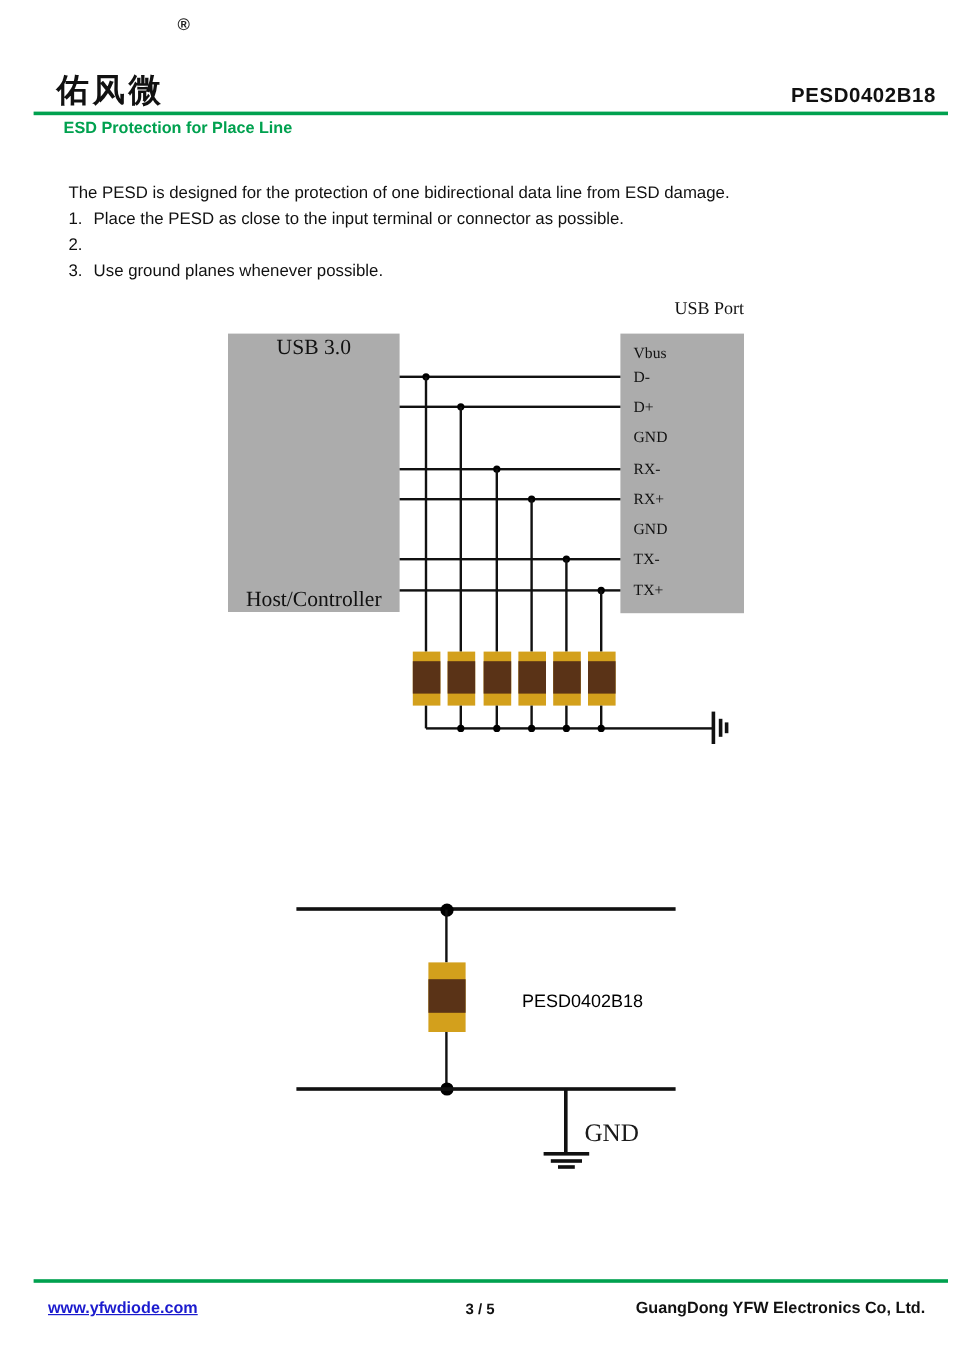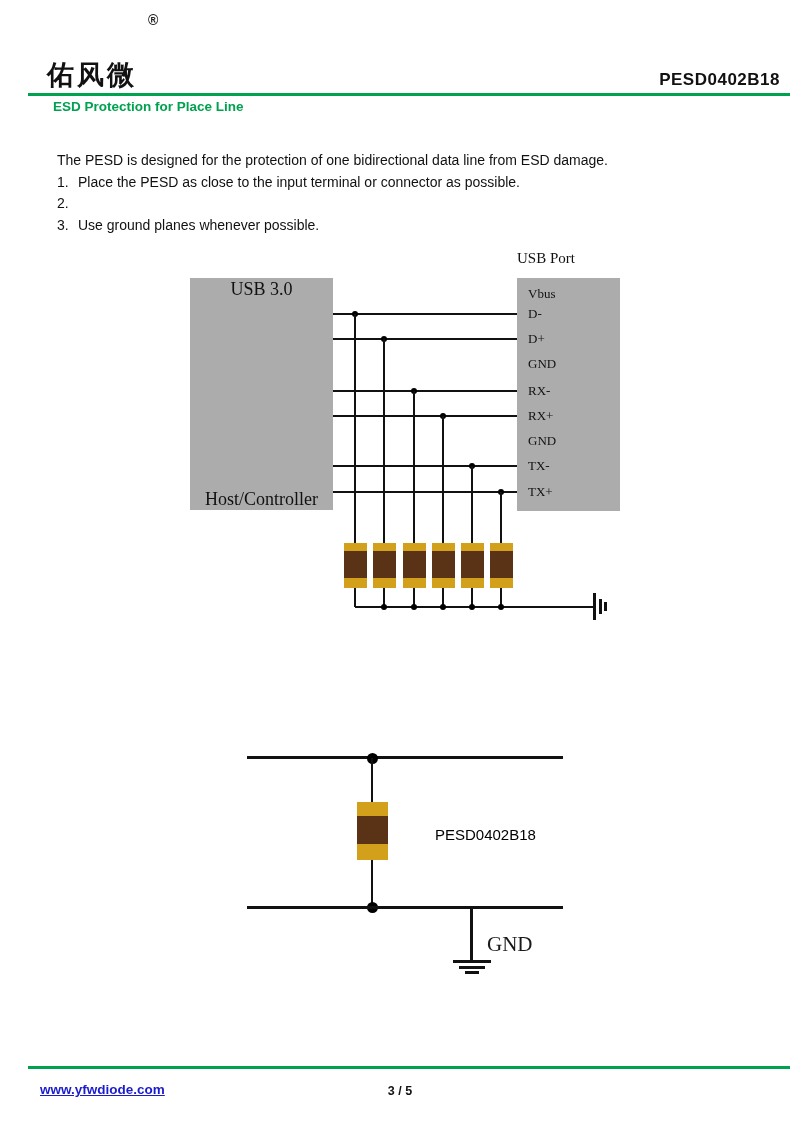--- a/index.html
+++ b/index.html
@@ -32,21 +32,21 @@
   .intro-item{display:flex;}
   .intro-item .num{width:21px;flex:0 0 21px;}
 
   
   .gray-box{position:absolute;background:var(--box-gray);}
   .wire{position:absolute;background:var(--wire-black);}
   .dot{position:absolute;background:#000;border-radius:50%;}
   .serif{font-family:"Liberation Serif",serif;}
 
   .left-box{left:190px;top:278px;width:143px;height:232px;display:flex;flex-direction:column;align-items:center;justify-content:space-between;font-size:18px;color:#111;line-height:22px;}
-  .port-title{position:absolute;left:517px;top:250px;width:103px;text-align:left;font-size:15px;color:#111;}
+  .port-title{position:absolute;left:517px;top:250px;width:103px;text-align:right;font-size:15px;color:#111;}
   .right-box{left:517px;top:278px;width:103px;height:233px;}
   .pin{position:absolute;left:528px;font-size:13px;line-height:16px;color:#111;}
 
   .smd{position:absolute;background:var(--component-gold);}
   .smd .band{position:absolute;left:0;width:100%;background:var(--component-brown);}
 
   
   .sig-title{position:absolute;left:247px;top:714px;width:316px;text-align:center;font-size:21px;font-weight:600;color:#1a1a1a;}
   .comp-label{position:absolute;left:435px;top:826px;font-size:15px;color:#000;}
   .gnd-label{position:absolute;left:487px;top:932px;font-size:21px;color:#1a1a1a;}
@@ -178,14 +178,15 @@
   <div>
     <div class="wire" style="left:453px;top:960px;width:38px;height:3px"></div>
     <div class="wire" style="left:459px;top:966px;width:26px;height:3px"></div>
     <div class="wire" style="left:465px;top:971px;width:14px;height:3px"></div>
   </div>
   <div class="gnd-label serif">GND</div>
 
   <div class="rule-green rule-bottom"></div>
   <a href="#" class="footer-link">www.yfwdiode.com</a>
   <div class="footer-page">3 / 5</div>
+  <div class="footer-company">GuangDong YFW Electronics Co, Ltd.</div>
 
 </div>
 
 </body></html>

